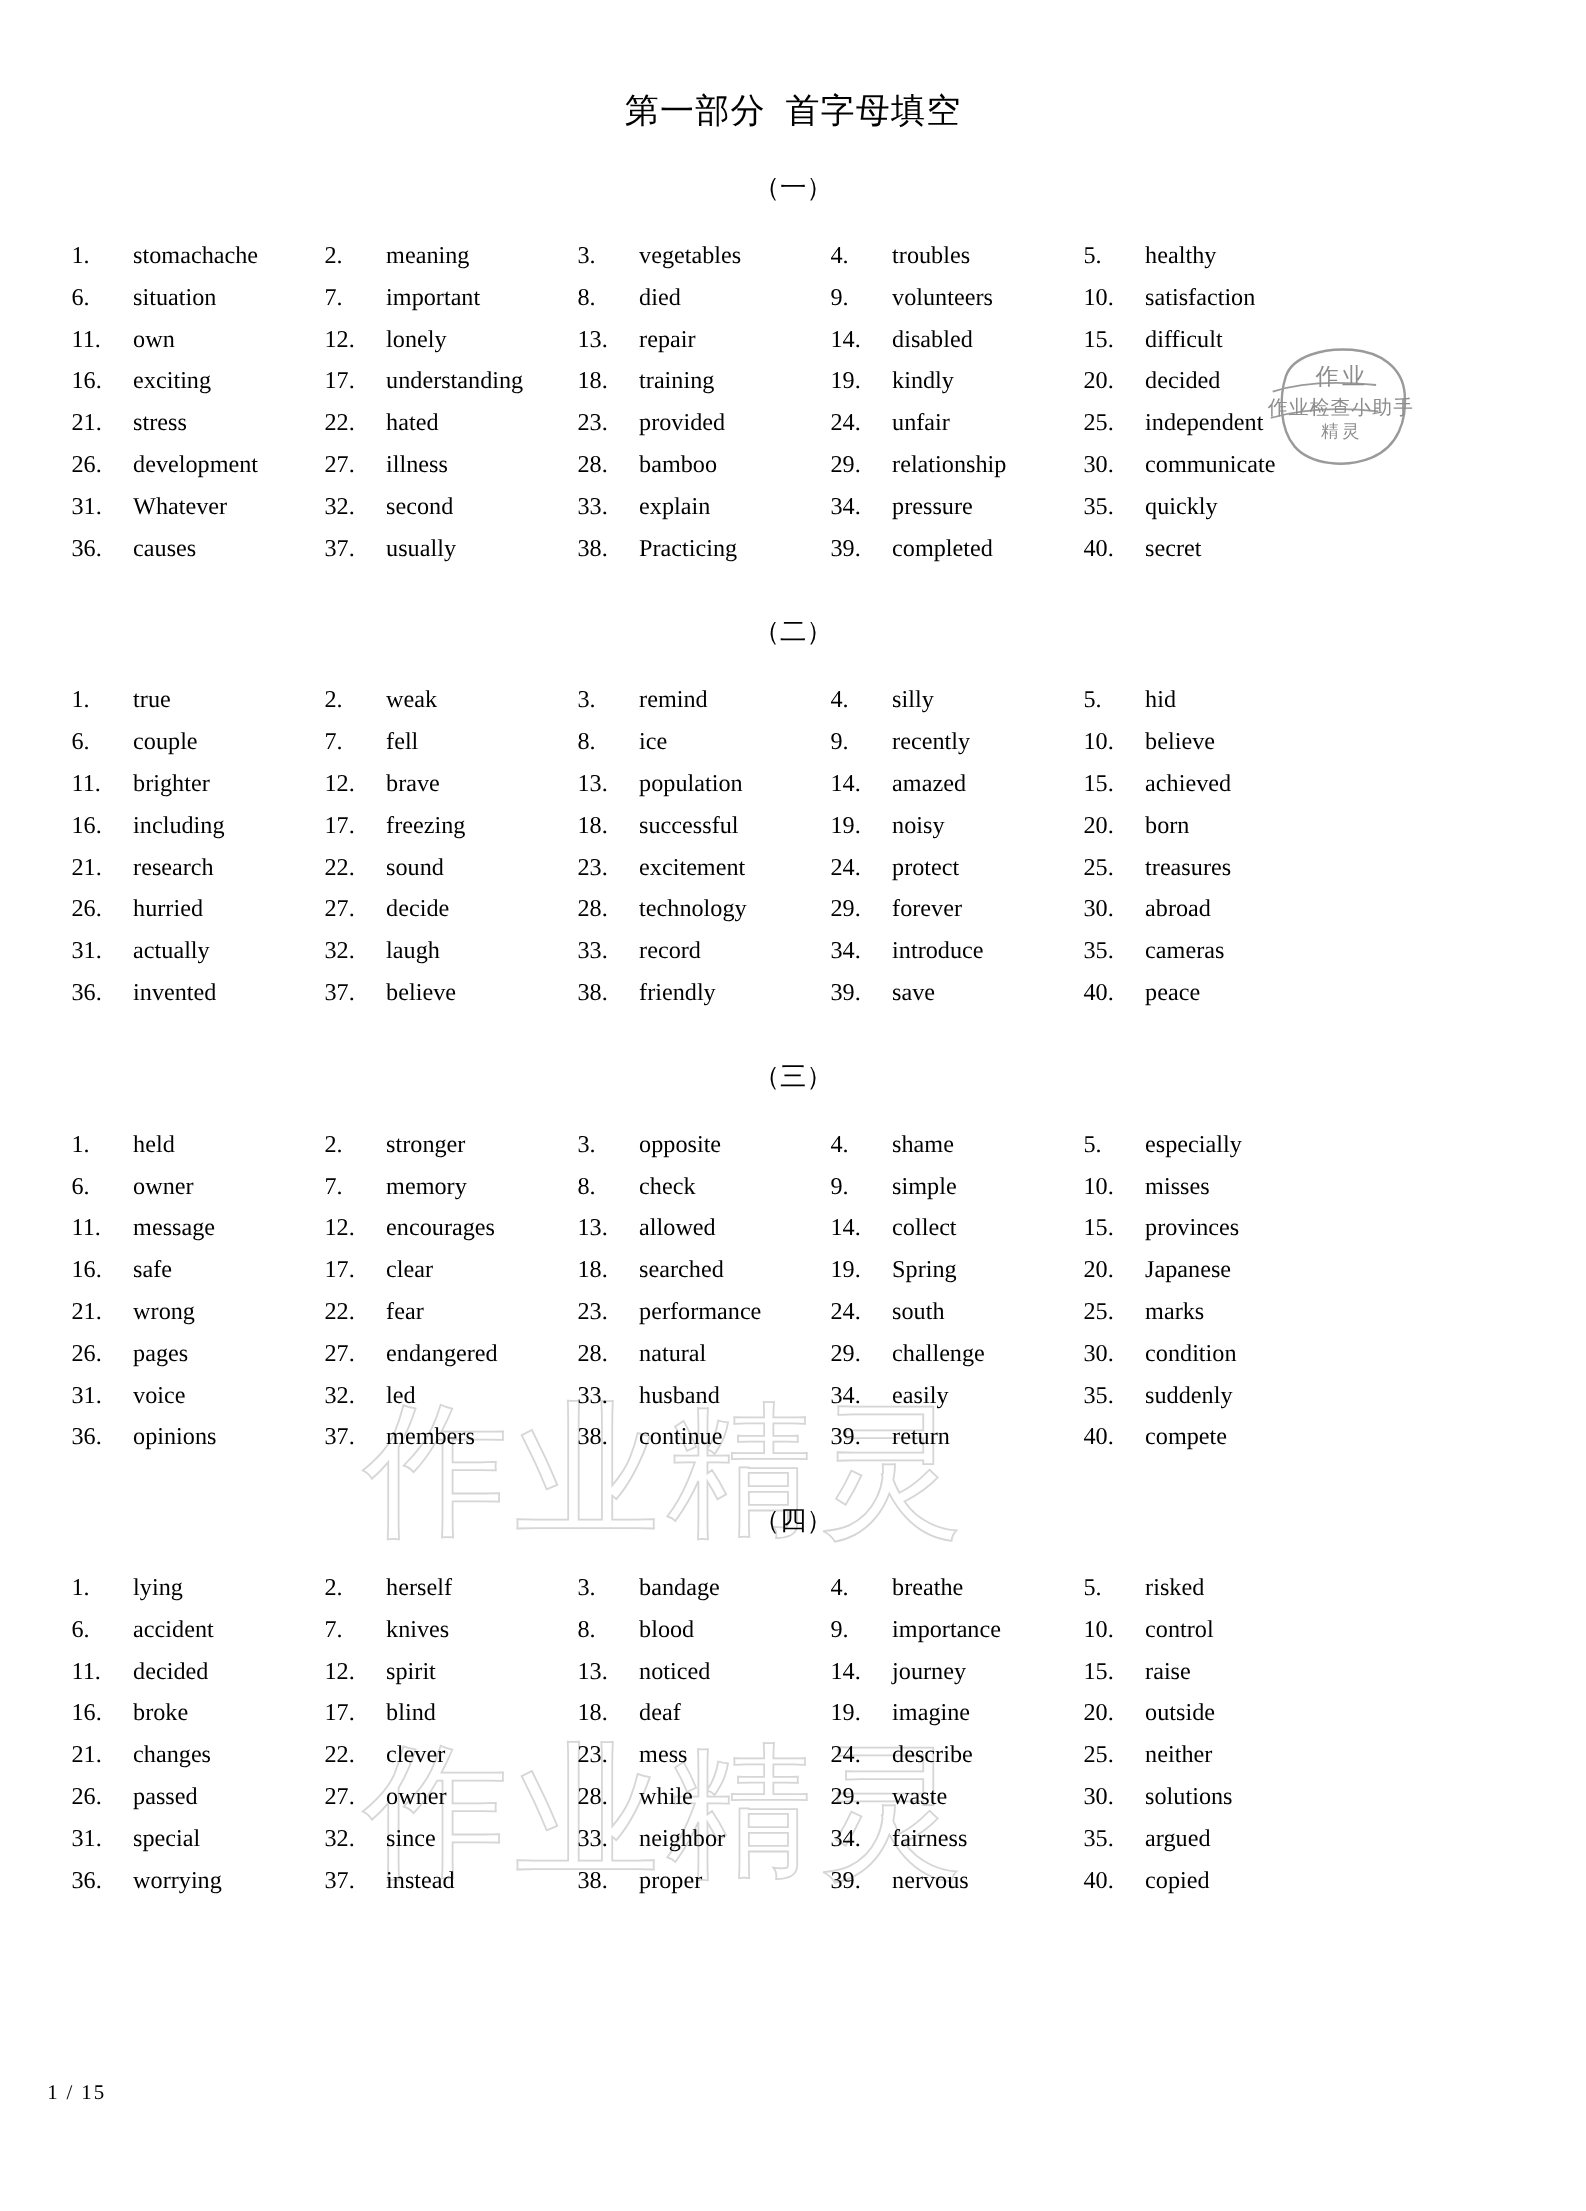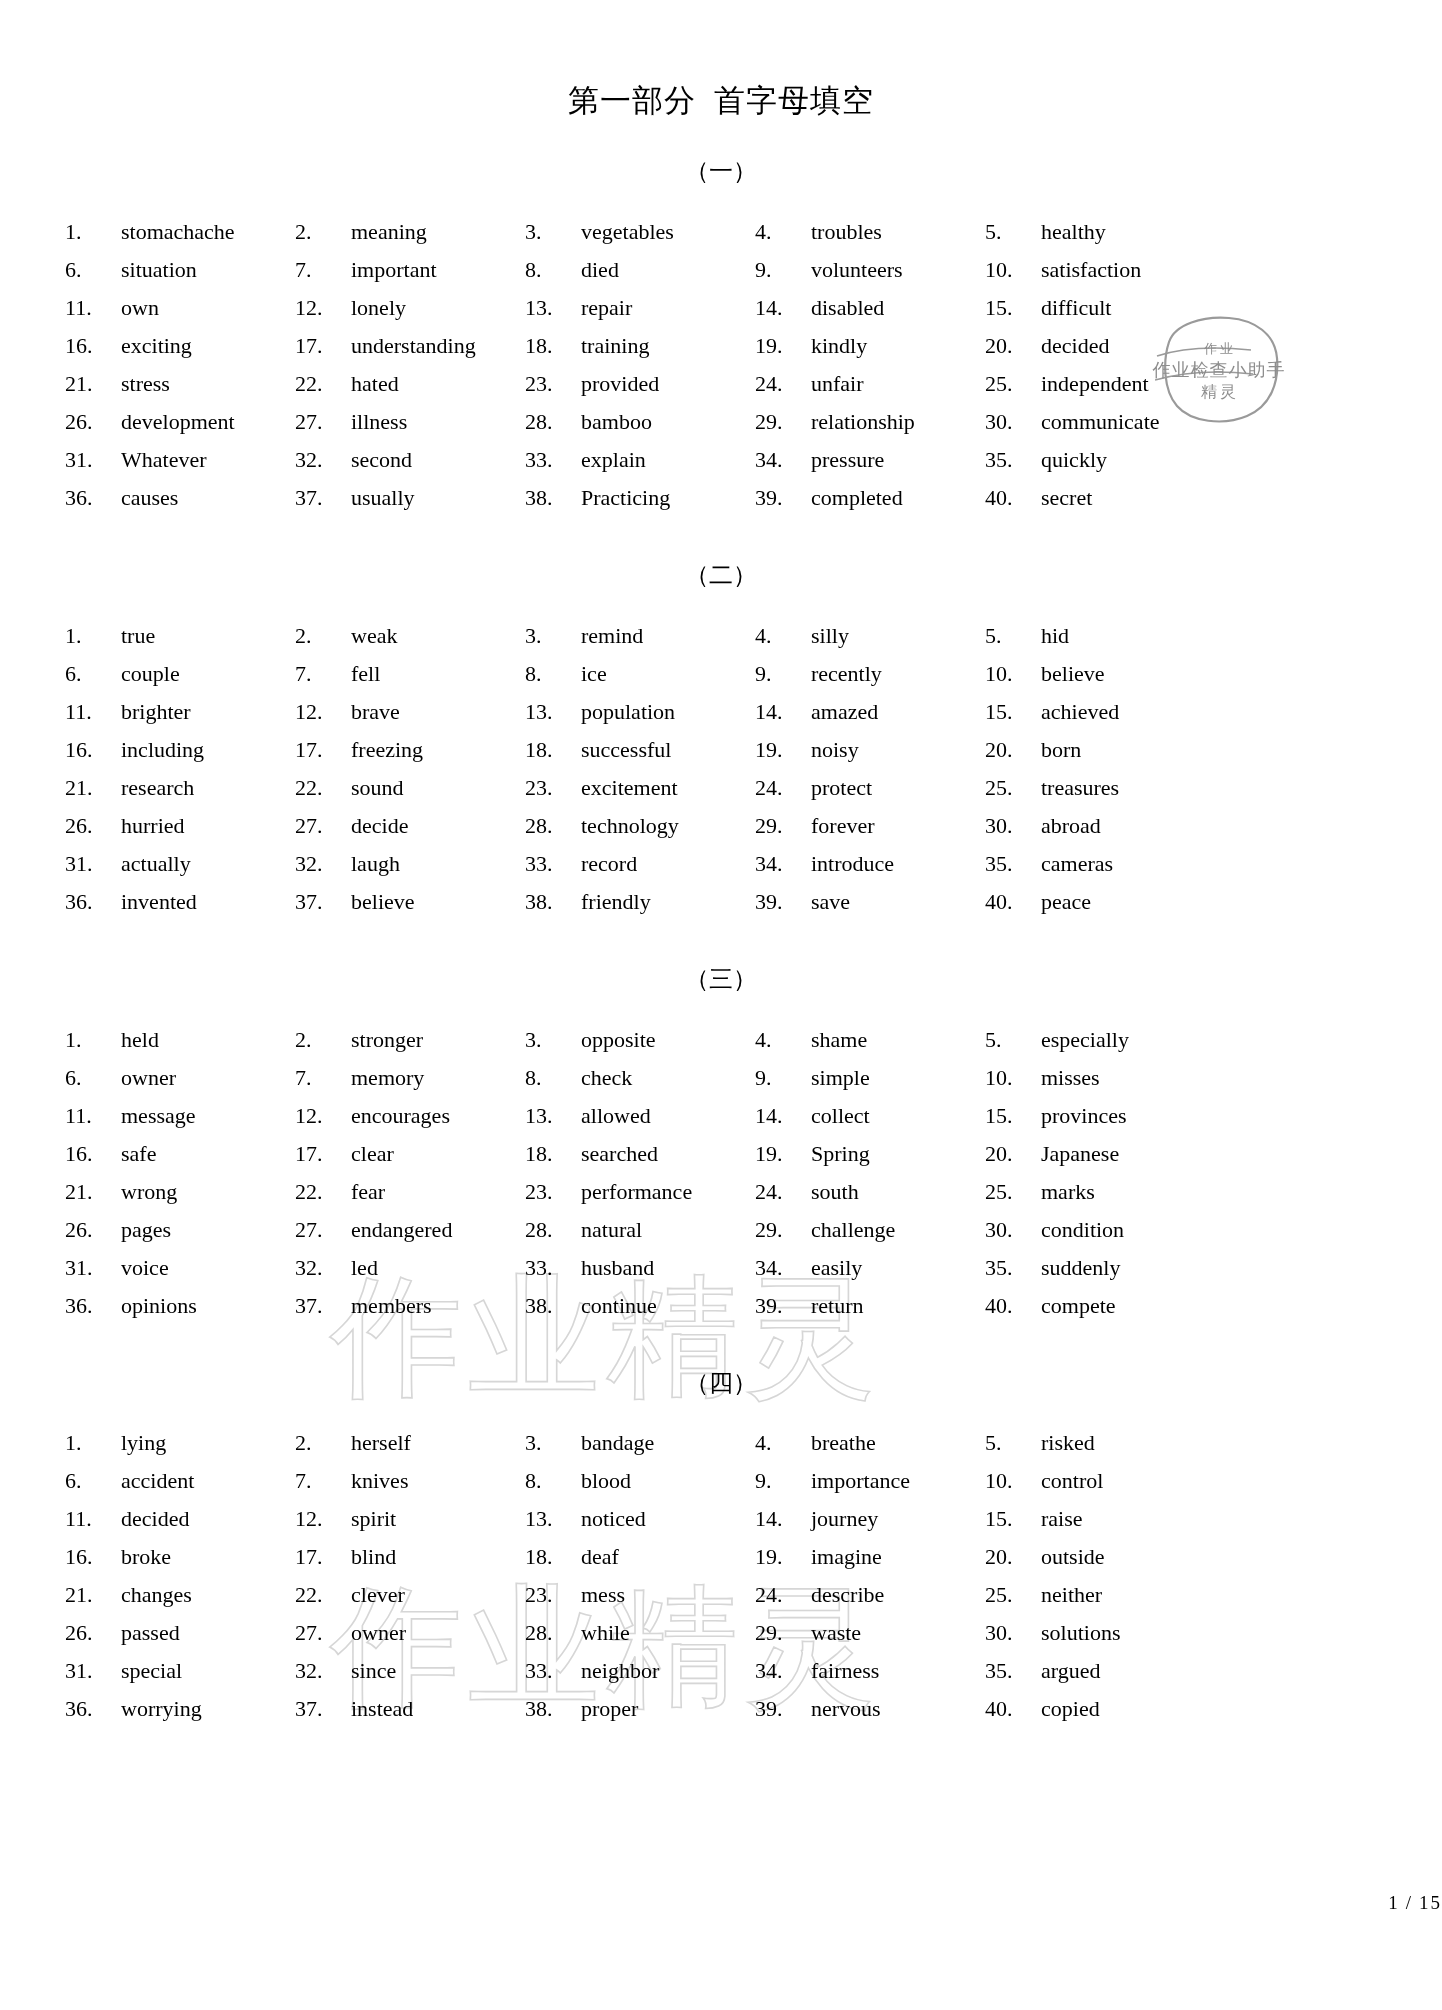--- a/index.html
+++ b/index.html
@@ -76,23 +76,24 @@
   .gap-title-sec  { height: 34px; }
   .gap-sec-grid   { height: 27px; }
   .gap-grid-sec   { height: 44px; }
 
   
   .footer {
     position: absolute;
     left: 0;
     right: 0;
     top: 1888px;
-    text-align: right;
+    text-align: left;
     font-size: 19px;
     letter-spacing: 2px;
+    padding-left: 43px;
   }
   .footer .slash { padding: 0 6px; }
 
   
   .stamp {
     position: absolute;
     left: 1155px;
     top: 310px;
     width: 130px;
     height: 112px;
@@ -100,21 +101,21 @@
   }
   .stamp svg { display: block; }
   .stamp-line {
     position: absolute;
     left: 0;
     width: 130px;
     text-align: center;
     color: #8d8d8d;
     font-family: "Liberation Serif", "DejaVu Serif", serif;
   }
-  .stamp-top    { top: 14px;  font-size: 13px; letter-spacing: 3px; margin-top: 12px; }
+  .stamp-top    { top: 14px;  font-size: 21px; letter-spacing: 3px; }
   .stamp-mid    { top: 44px;  font-size: 18px; letter-spacing: 1px; left: -12px; width: 152px; }
   .stamp-bottom { top: 68px;  font-size: 16px; letter-spacing: 3px; }
 
   
   .bg-watermark {
     position: absolute;
     left: 330px;
     top: 1245px;
     font-size: 132px;
     letter-spacing: 6px;

